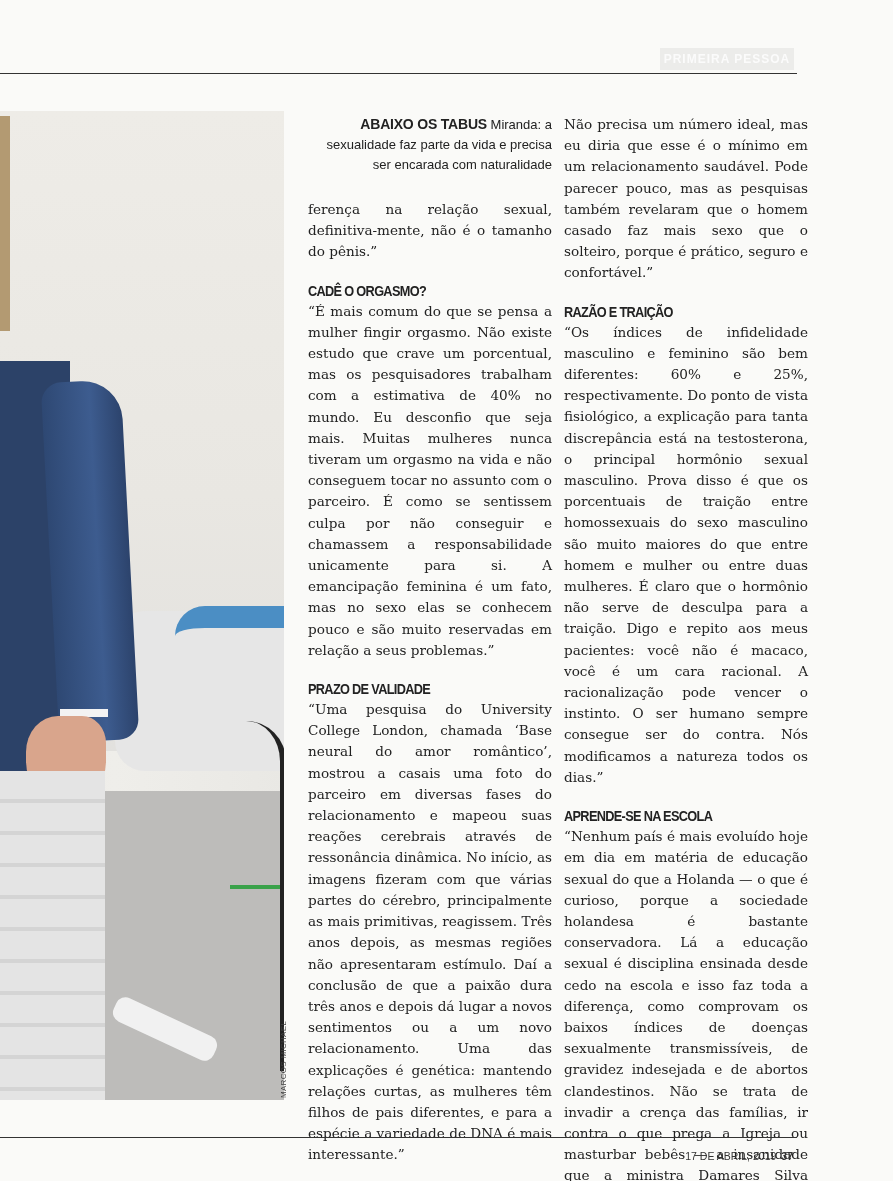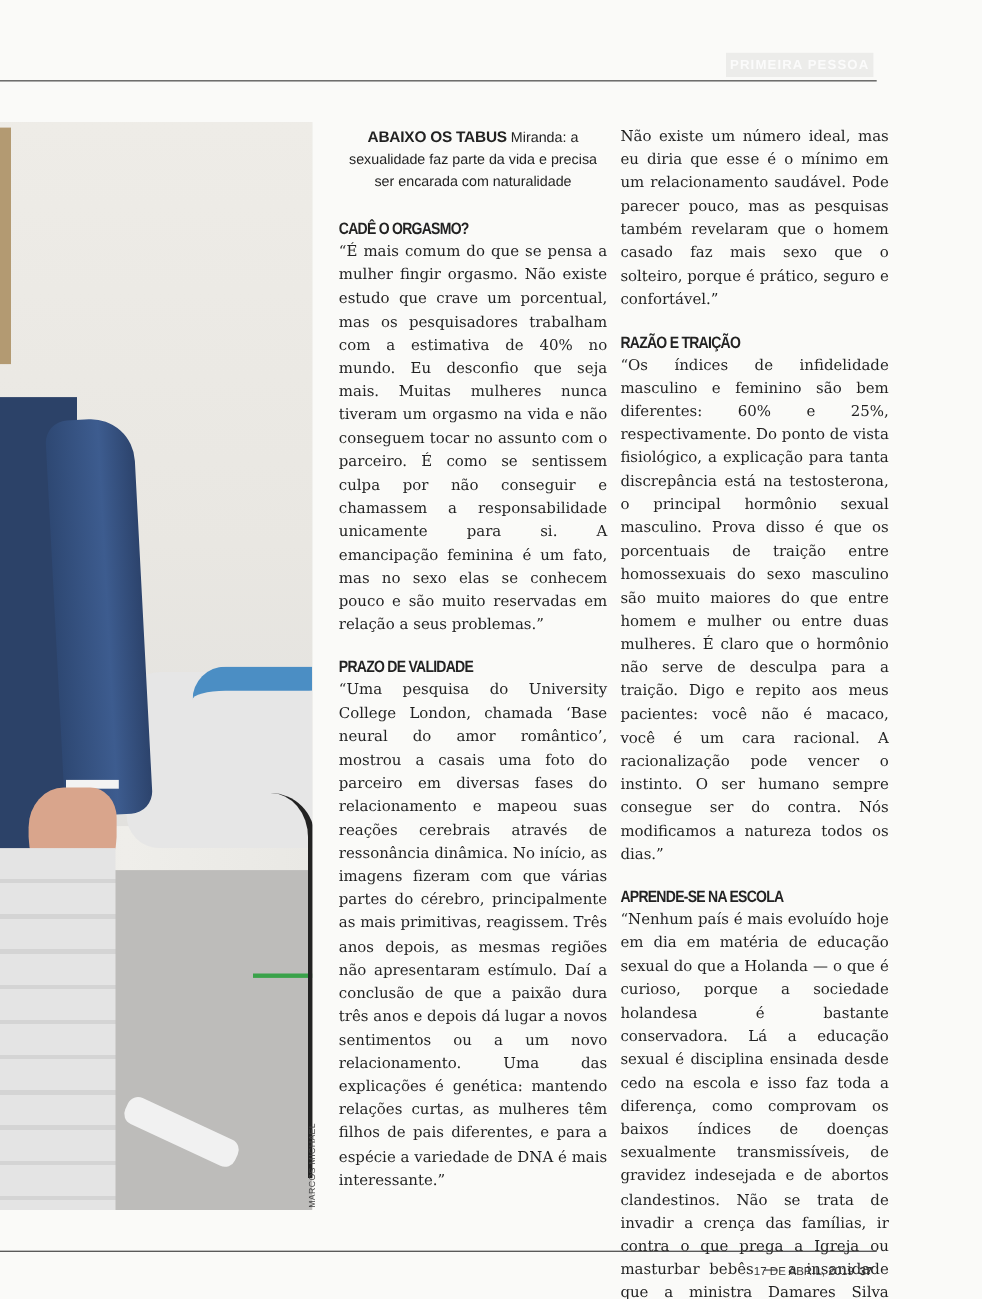--- a/index.html
+++ b/index.html
@@ -47,21 +47,21 @@
   .photo .green { position: absolute; left: 230px; top: 774px; width: 54px; height: 4px; background: #3aa24a; }
 
   .credit {
     position: absolute; left: 279px; top: 1098px; transform: rotate(-90deg); transform-origin: left top;
     font-family: "Liberation Sans", sans-serif; font-size: 8px; color: #444; letter-spacing: 0.3px;
   }
 
   .col { position: absolute; width: 244px; font-size: 13.6px; line-height: 21.2px; text-align: justify; hyphens: manual; }
   .col1 { left: 308px; top: 114px; }
   .col2 { left: 564px; top: 114px; }
-  .caption { font-family: "Liberation Sans", sans-serif; font-size: 13px; line-height: 20px; margin-bottom: 24px; text-align: center; }
+  .caption { font-family: "Liberation Sans", sans-serif; font-size: 13px; line-height: 20px; margin-bottom: 24px; text-align: right; }
   .caption b { font-weight: bold; letter-spacing: -0.2px; font-size: 14px; }
   .section-head {
     font-family: "Liberation Sans", sans-serif; font-weight: bold; font-size: 15px;
     letter-spacing: -0.8px; transform: scaleX(0.85); transform-origin: left;
     margin-top: 18px; line-height: 20px; white-space: nowrap;
   }
   .para { margin: 0; }
 
   .folio {
     position: absolute; left: 640px; top: 1150px; width: 153px; text-align: right;
@@ -90,31 +90,32 @@
   <div class="chair"></div>
   <div class="armrest"></div>
 </div>
 <div class="credit">MARCOS MICHAEL</div>
 
 <div class="col col1">
   <div class="caption">
     <b>ABAIXO OS TABUS</b>
     <span>Miranda: a sexualidade faz parte da vida e precisa ser encarada com naturalidade</span>
   </div>
+  <p class="para">ferença na relação sexual, definitiva-mente, não é o tamanho do pênis.”</p>
 
   <div class="section-head">CADÊ O ORGASMO?</div>
   <p class="para">“É mais comum do que se pensa a mulher fingir orgasmo. Não existe estudo que crave um porcentual, mas os pesquisadores trabalham com a estimativa de 40% no mundo. Eu desconfio que seja mais. Muitas mulheres nunca tiveram um orgasmo na vida e não conseguem tocar no assunto com o parceiro. É como se sentissem culpa por não conseguir e chamassem a responsabilidade unicamente para si. A emancipação feminina é um fato, mas no sexo elas se conhecem pouco e são muito reservadas em relação a seus problemas.”</p>
 
   <div class="section-head">PRAZO DE VALIDADE</div>
   <p class="para">“Uma pesquisa do University College London, chamada ‘Base neural do amor romântico’, mostrou a casais uma foto do parceiro em diversas fases do relacionamento e mapeou suas reações cerebrais através de ressonância dinâmica. No início, as imagens fizeram com que várias partes do cérebro, principalmente as mais primitivas, reagissem. Três anos depois, as mesmas regiões não apresentaram estímulo. Daí a conclusão de que a paixão dura três anos e depois dá lugar a novos sentimentos ou a um novo relacionamento. Uma das explicações é genética: mantendo relações curtas, as mulheres têm filhos de pais diferentes, e para a espécie a variedade de DNA é mais interessante.”</p>
 
 </div>
 
 <div class="col col2">
-  <p class="para">Não existe um número ideal, mas eu diria que esse é o mínimo em um relacionamento saudável. Pode parecer pouco, mas as pesquisas também revelaram que o homem casado faz mais sexo que o solteiro, porque é prático, seguro e confortável.”</p>
+  <p class="para">Não precisa um número ideal, mas eu diria que esse é o mínimo em um relacionamento saudável. Pode parecer pouco, mas as pesquisas também revelaram que o homem casado faz mais sexo que o solteiro, porque é prático, seguro e confortável.”</p>
 
   <div class="section-head">RAZÃO E TRAIÇÃO</div>
   <p class="para">“Os índices de infidelidade masculino e feminino são bem diferentes: 60% e 25%, respectivamente. Do ponto de vista fisiológico, a explicação para tanta discrepância está na testosterona, o principal hormônio sexual masculino. Prova disso é que os porcentuais de traição entre homossexuais do sexo masculino são muito maiores do que entre homem e mulher ou entre duas mulheres. É claro que o hormônio não serve de desculpa para a traição. Digo e repito aos meus pacientes: você não é macaco, você é um cara racional. A racionalização pode vencer o instinto. O ser humano sempre consegue ser do contra. Nós modificamos a natureza todos os dias.”</p>
 
   <div class="section-head">APRENDE-SE NA ESCOLA</div>
   <p class="para"><span>“Nenhum país é mais evoluído hoje em dia em matéria de educação sexual do que a Holanda — o que é curioso, porque a sociedade holandesa é bastante conservadora. Lá a educação sexual é disciplina ensinada desde cedo na escola e isso faz toda a diferença, como comprovam os baixos índices de doenças sexualmente transmissíveis, de gravidez indesejada e de abortos clandestinos. Não se trata de invadir a crença das famílias, ir contra o que prega a Igreja ou masturbar bebês — a insanidade que a ministra Damares Silva chegou a propagar em pelo menos uma ocasião. Educação sexual é um conjunto de informações técnicas que precisam ser divulgadas. E, quanto mais cedo aprendermos a falar sobre o assunto de maneira natural, melhor todo mundo vai lidar com ele.”</span></p>
 </div>
 
 <div class="rule-bottom"></div>
 <div class="folio">

